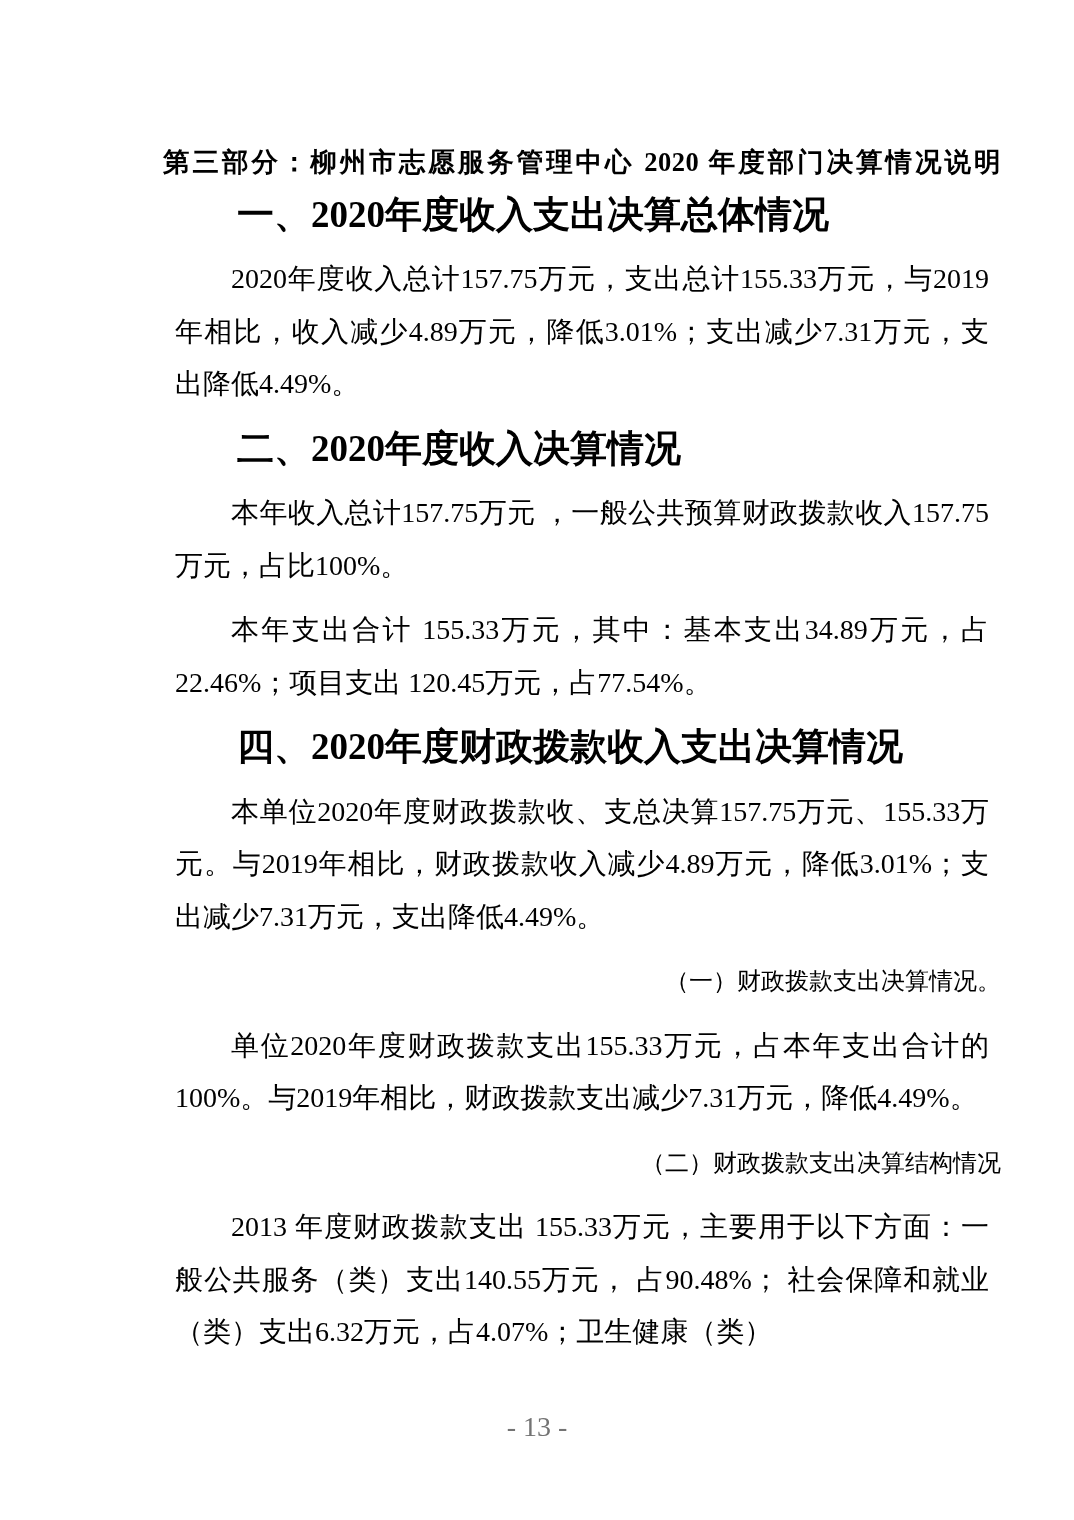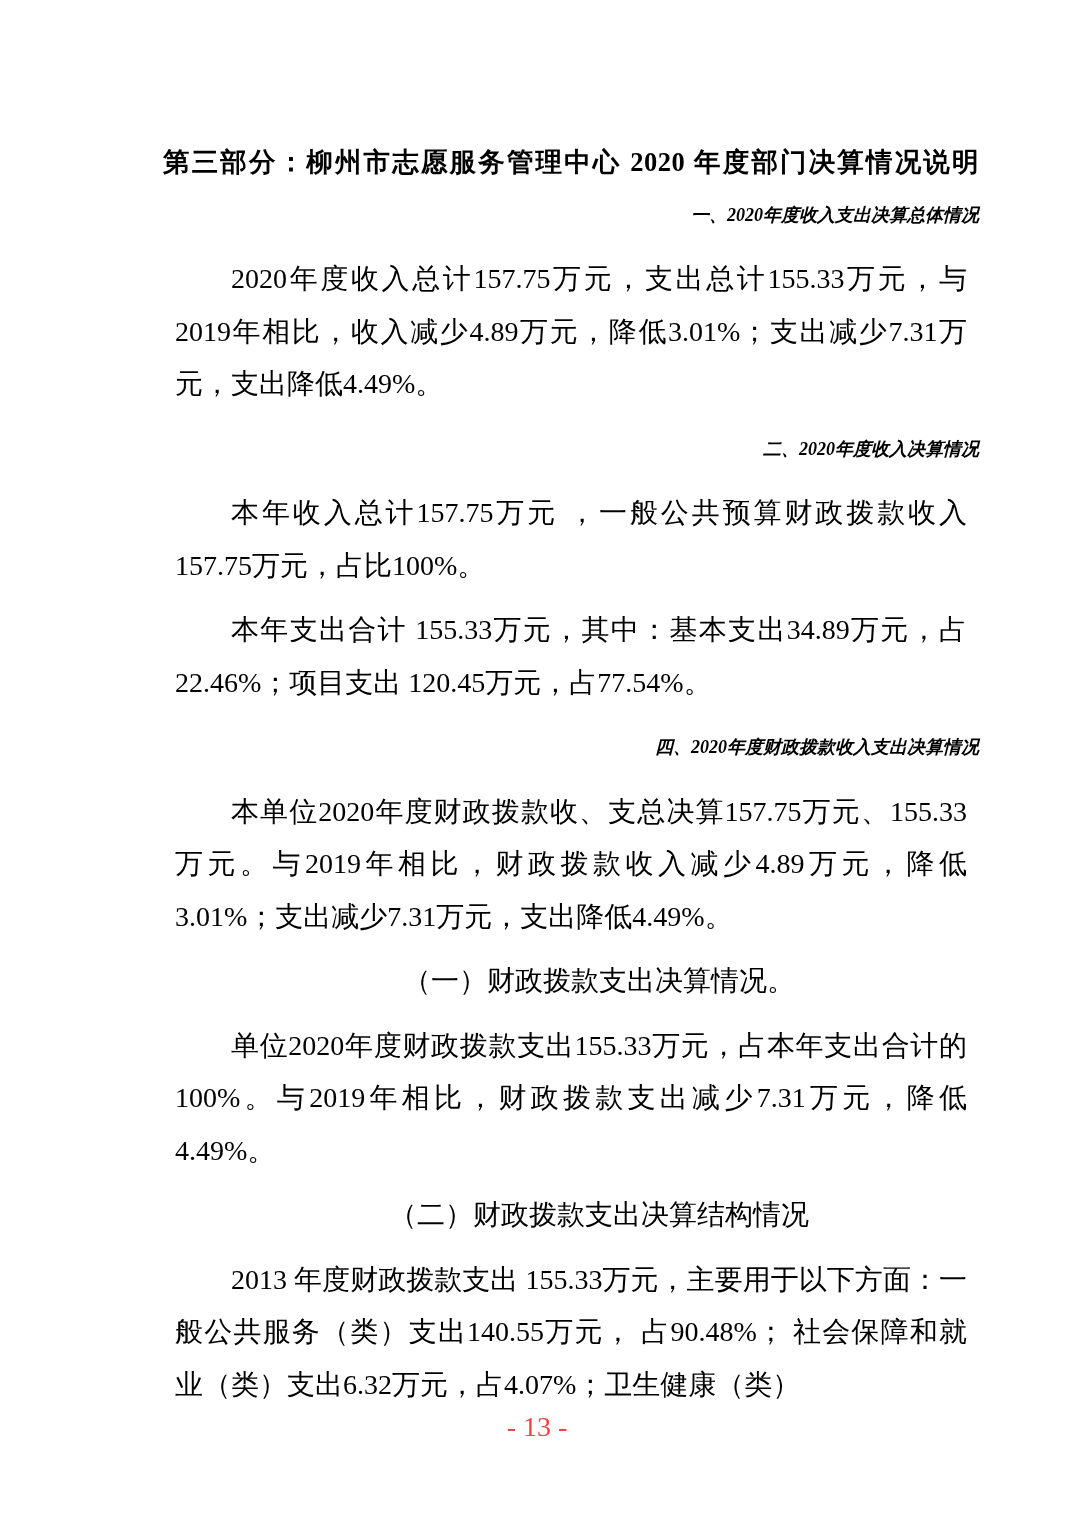--- a/index.html
+++ b/index.html
@@ -10,64 +10,63 @@
     background: #ffffff;
     color: #000000;
     font-family: "Liberation Serif", "DejaVu Serif", serif;
   }
   .page {
     position: relative;
     width: 1074px;
     height: 1520px;
     background: #ffffff;
     overflow: hidden;
-    padding: 136px 95px 0 163px;
+    padding: 136px 73px 0 163px;
   }
   .doc-title {
     margin: 0;
     font-size: 26.5px;
     font-weight: bold;
     line-height: 52.5px;
     text-align: justify;
     text-align-last: justify;
     letter-spacing: 0.5px;
   }
   .sec-heading {
     margin: 0;
-    font-size: 18px;
+    font-size: 37px;
     font-weight: bold;
     line-height: 52.5px;
     text-indent: 2em;
-    text-align: right;
-    font-style: italic;
+    text-align: left;
   }
   .sub-heading {
     margin: 0;
-    font-size: 28px;
+    font-size: 24px;
     font-weight: normal;
     line-height: 52.5px;
     text-indent: 2em;
-    text-align: center;
+    text-align: right;
   }
   .body-para {
     margin: 12px;
     font-size: 28px;
     line-height: 52.5px;
     text-indent: 2em;
     text-align: justify;
   }
   .page-number {
     position: absolute;
     left: 0;
     right: 0;
     top: 1410px;
     text-align: center;
     font-size: 28px;
     line-height: 34px;
-    color: #ef4444;
+    color: #737373;
   }
 </style>
 </head>
 <body>
 
 <div class="page">
 
   <h1 class="doc-title">第三部分：柳州市志愿服务管理中心 2020 年度部门决算情况说明</h1>
 
   <h2 class="sec-heading">一、2020年度收入支出决算总体情况</h2>

